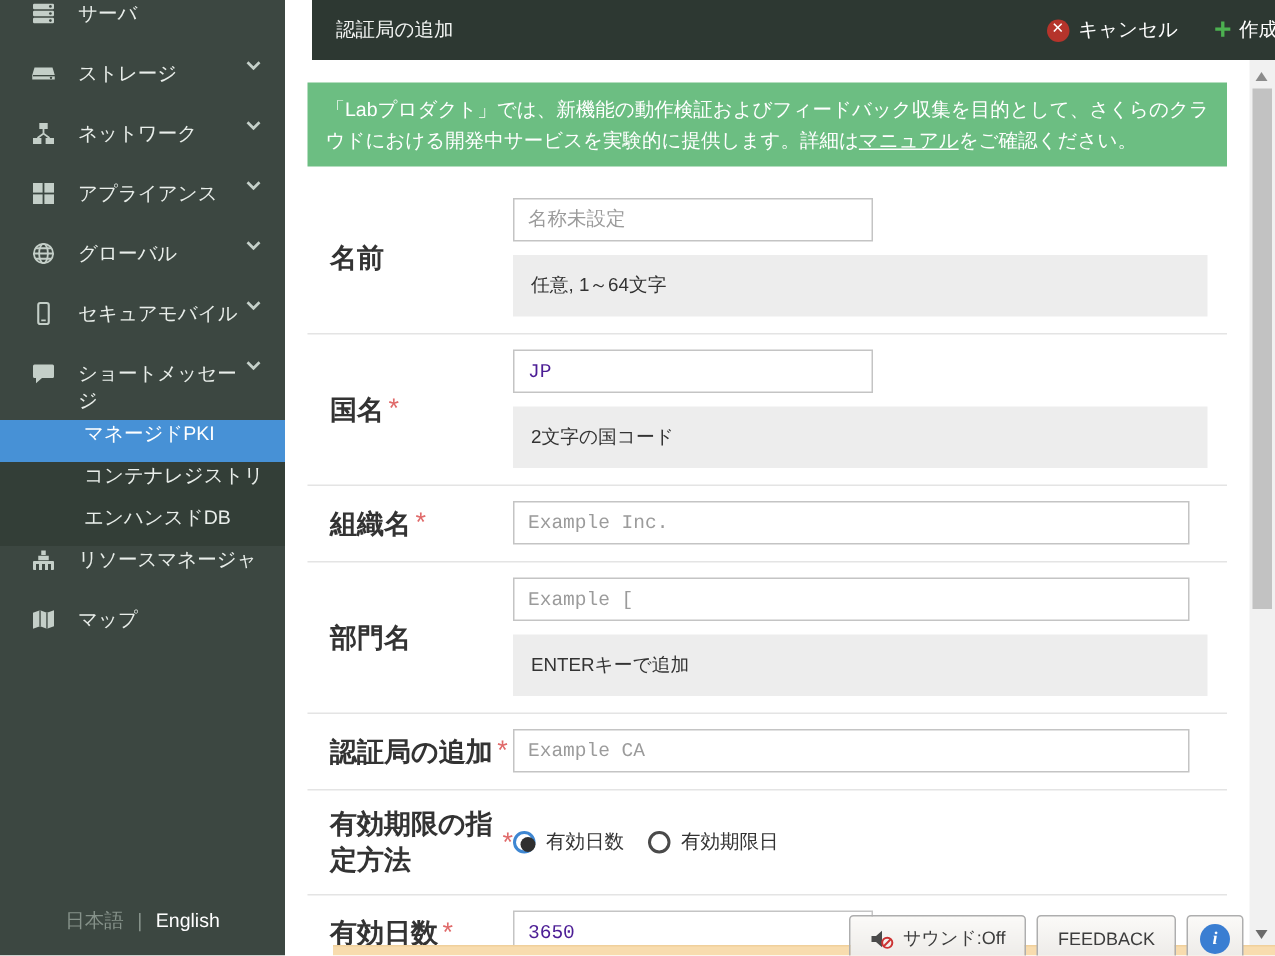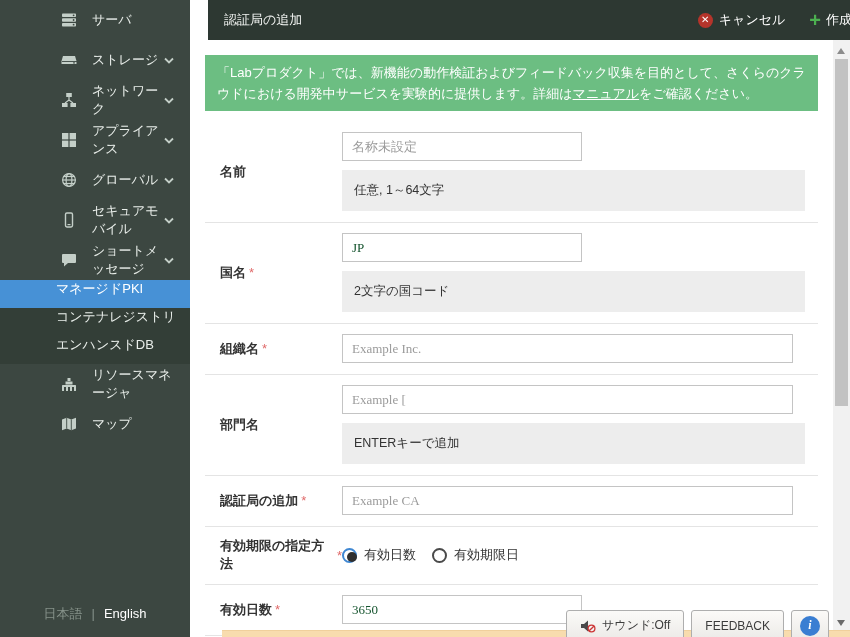--- a/index.html
+++ b/index.html
@@ -1,21 +1,21 @@
 <!DOCTYPE html>
 <html lang="ja"><head>
 <meta charset="utf-8">
 <style>
   * { margin:0; padding:0; box-sizing:border-box; }
   html,body { width:850px; height:637px; overflow:hidden; }
   body { font-family:"Liberation Sans","DejaVu Sans",sans-serif; background:#fff; position:relative; }
 
   
   .sidebar { position:absolute; left:0; top:0; width:190px; height:637px; background:#3c4741; z-index:2; }
-  .nav-item { height:40px; display:flex; align-items:center; padding:0 16px 0 20px; color:#e9eeea; font-size:13px; cursor:pointer;margin-left:40px; }
+  .nav-item { height:40px; display:flex; padding:0 16px 0 20px; color:#e9eeea; font-size:13px; cursor:pointer; }
   .nav-item .icon { width:17px; height:17px; margin-right:15px; display:flex; align-items:center; justify-content:center; flex:none; }
   .nav-item .chev { margin-left:auto; display:flex; }
   .submenu { background:#333e37; }
   .submenu-item { height:28px; display:flex; align-items:flex-start; padding-left:56px; font-size:13px; color:#e9eeea; cursor:pointer; }
   .submenu-item.selected { background:#4791d6; color:#fff; }
   .lang-bar { position:absolute; bottom:14px; left:0; width:100%; text-align:center; font-size:13px; }
   .lang-ja { color:#86928a; cursor:pointer; }
   .lang-sep { color:#86928a; margin:0 9px; }
   .lang-en { color:#fff; cursor:pointer; }
 
@@ -28,24 +28,24 @@
   .x-circle { width:15px; height:15px; border-radius:50%; background:#b5342b; color:#fff; font-size:10px; font-weight:bold; display:flex; align-items:center; justify-content:center; margin-right:6px; line-height:1; }
   .plus-ico { color:#4cb050; font-size:20px; font-weight:bold; margin-right:5px; line-height:1; }
 
   
   .content { position:absolute; left:190px; top:40px; width:643px; height:522px; background:#fff; z-index:1; }
   .banner { margin:15px 15px 11px 15px; background:#6cbe82; color:#fff; font-size:13px; line-height:1.62; padding:7px 12px; }
   .banner a { color:#fff; text-decoration:underline; cursor:pointer; }
 
   .form { margin:0 15px; }
   .form-row { display:flex; border-bottom:1px solid #e4e4e4; padding:10px 0 11px 0; }
-  .row-label { width:137px; flex:none; padding-left:15px; font-size:13px; font-weight:bold; color:#333; display:flex; align-items:center; }
+  .row-label { width:137px; flex:none; padding-left:15px; font-size:18px; font-weight:bold; color:#333; display:flex; align-items:center; }
   .req { color:#e06a6a; margin-left:3px; font-weight:normal; }
   .row-control { flex:1; display:flex; flex-direction:column; justify-content:center; }
-  input.txt { height:29px; border:1px solid #c4c4c4; font-size:13px; padding:0 9px; color:#14532d; background:#fff; outline:none; font-family:Liberation Serif, serif; }
+  input.txt { height:29px; border:1px solid #c4c4c4; font-size:13px; padding:0 9px; color:#4c1d95; background:#fff; outline:none; font-family:Liberation Mono, monospace; }
   input.txt::placeholder { color:#9b9b9b; opacity:1; }
   input.narrow { width:240px; }
   input.wide { width:451px; }
   .help { margin-top:9px; background:#ededed; color:#333; font-size:12.5px; padding:12px 12px; width:463px; }
   .radio-group { display:flex; align-items:center; height:30px; }
   .radio { display:inline-flex; align-items:center; margin-right:16px; font-size:13px; color:#333; cursor:pointer; }
   .rc { width:15px; height:15px; border-radius:50%; border:2px solid #4a4a4a; margin-right:7px; position:relative; flex:none; background:#fff; }
   .rc.sel { border-color:#3f87d2; }
   .rc.sel::after { content:""; position:absolute; left:2.5px; top:2.5px; width:10px; height:10px; background:#2f2f2f; border-radius:50%; }
 

